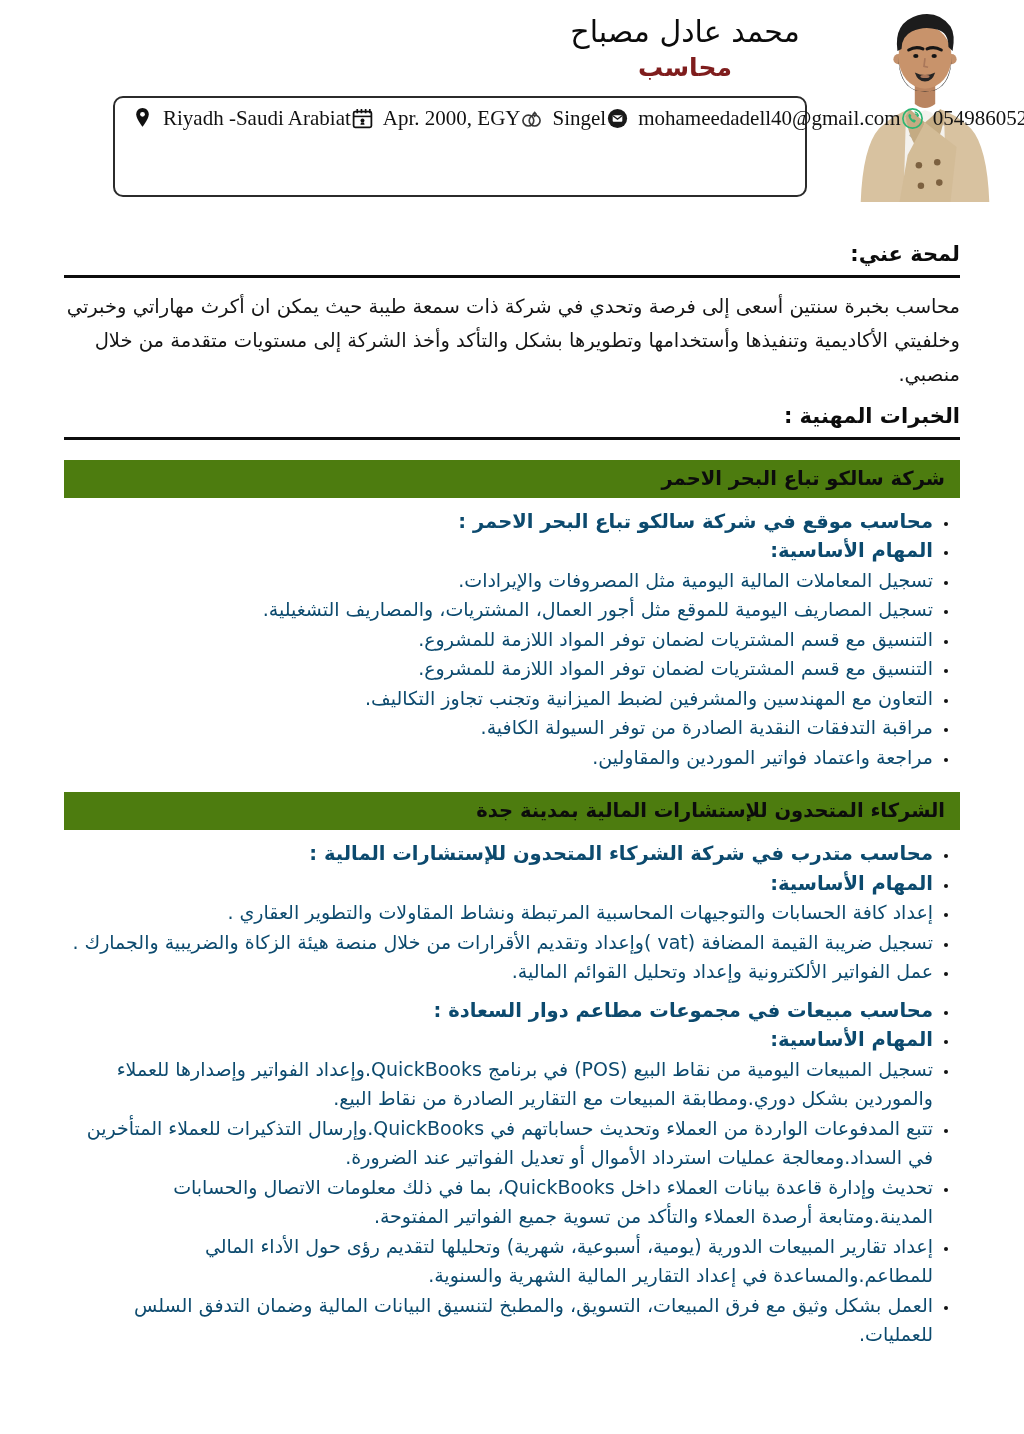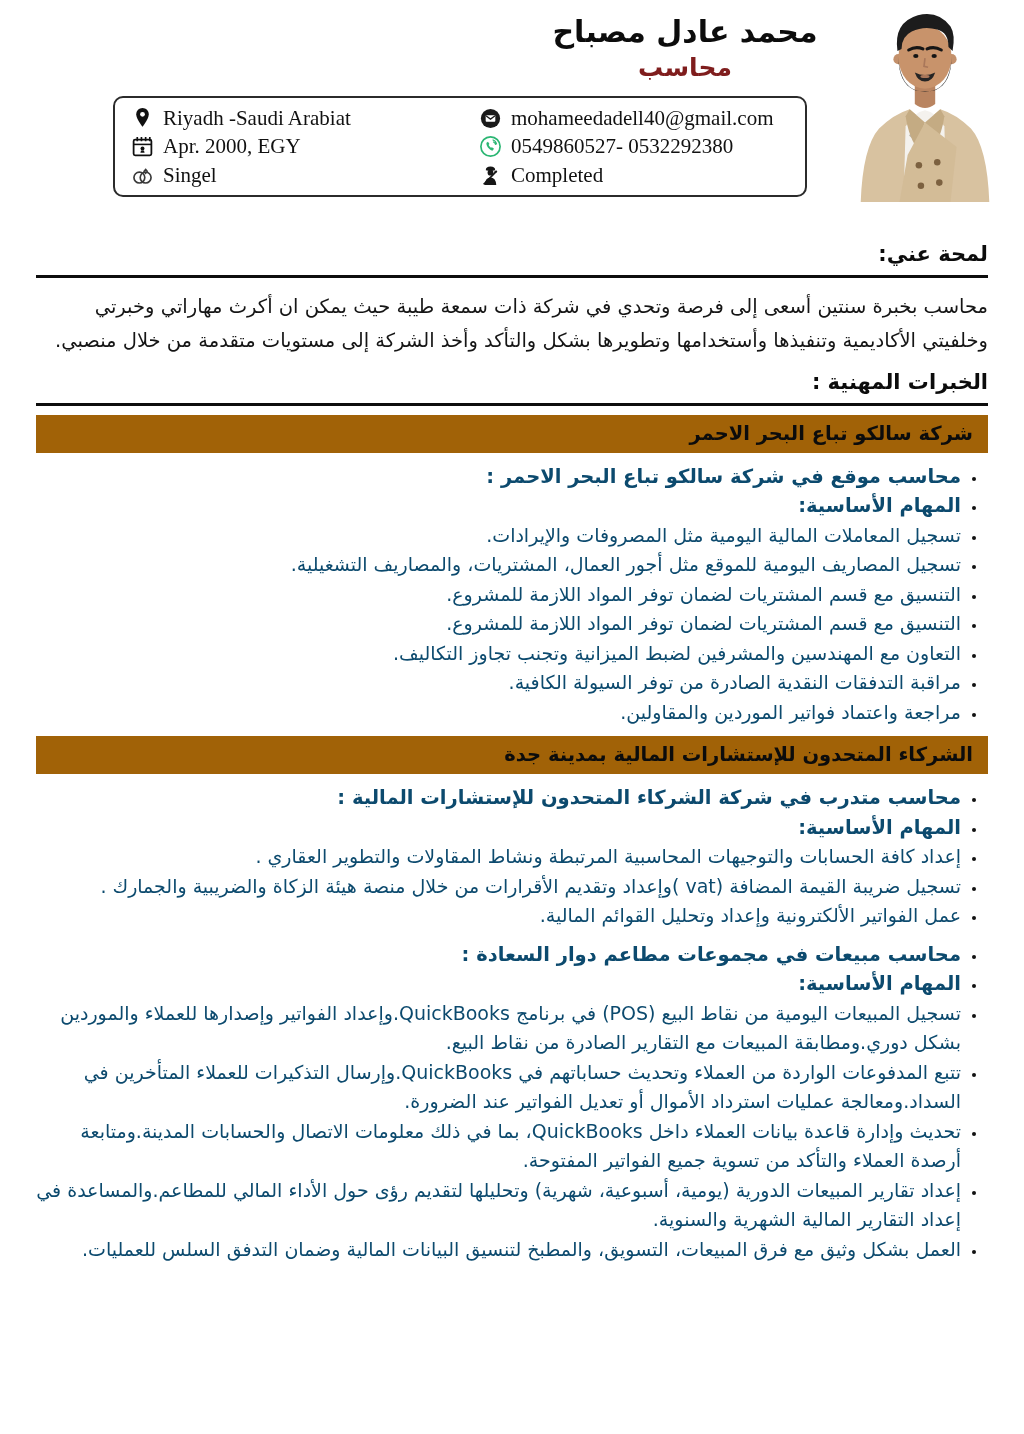--- a/index.html
+++ b/index.html
@@ -6,53 +6,53 @@
   html, body { background: #ffffff; }
   body { font-family: "DejaVu Sans", sans-serif; color: #111; }
   .page {
     position: relative; width: 1024px; height: 1434px;
     background: #fff; overflow: hidden; margin: 0 auto;
   }
 
   
   .header { position: relative; height: 212px; direction: ltr; }
   .name-block { position: absolute; left: 540px; top: 12px; width: 290px; text-align: center; }
-  .name-block h1 { font-size: 30px; font-weight: bold; line-height: 40px; color: #0c0c0c; }
+  .name-block h1 { font-size: 30px; font-weight: normal; line-height: 40px; color: #0c0c0c; }
   .name-block h2 { font-size: 25px; font-weight: bold; line-height: 32px; color: #7f1d1d; }
   .photo { position: absolute; right: 12px; top: 2px; width: 174px; height: 200px; }
   .photo svg { width: 100%; height: 100%; display: block; }
 
   .contact-box {
     position: absolute; left: 113px; top: 96px; width: 694px; height: 101px;
     border: 2px solid #2b2b2b; border-radius: 10px;
     display: flex; justify-content: space-between; align-items: stretch;
     padding: 6px 10px 6px 16px;
     font-family: "Liberation Serif", serif; font-size: 21px;
   }
-  .contact-col { display: flex; flex-direction: column; justify-content: space-between; font-family: Liberation Serif, serif; }
+  .contact-col { display: flex; flex-direction: row; justify-content: space-between; font-family: Liberation Serif, serif; }
   .contact-col.right { width: 316px; text-align: center; }
   .contact-row { display: flex; align-items: center; gap: 9px; height: 28px; white-space: nowrap; }
   .cicon { width: 23px; height: 23px; flex: 0 0 23px; display: inline-flex; align-items: center; justify-content: center; }
   .cicon svg { width: 23px; height: 23px; display: block; }
 
   
-  .main { direction: rtl; padding: 0 36px; }
+  .main { direction: rtl; padding: 0 64px; }
   .sec-title { font-size: 21px; font-weight: bold; color: #0c0c0c; }
   .about-title { margin: 30px 0 9px; }
   .rule { background: #0d0d0d; }
   .rule.thick { height: 3px; }
   .rule.thin  { height: 2.5px; }
   .about-text { font-size: 19.5px; line-height: 34px; text-align: right; margin: 12px 0 10px; color: #151515; }
   .exp-title { margin: 12px 0 9px; }
 
   .job { margin-top: 0; }
   .job-bar {
-    background: #a16207; height: 38px; line-height: 38px;
+    background: #4d7c0f; height: 38px; line-height: 38px;
     font-size: 19.5px; font-weight: bold; color: #0c0c0c;
-    padding: 0 15px; margin-top: 9px;
+    padding: 0 15px; margin-top: 20px;
   }
   .job ul { list-style: disc; margin: 9px 0 0; padding: 0 27px 0 0; }
   .job li { font-size: 19px; line-height: 29.5px; color: #0c4a6e; text-align: right; }
   .job li::marker { color: #111; font-size: 0.72em; }
   .job li.b { font-weight: bold; font-size: 19.5px; color: #0c4a6e; }
 </style>
 </head>
 <body>
 
 <div class="page">

